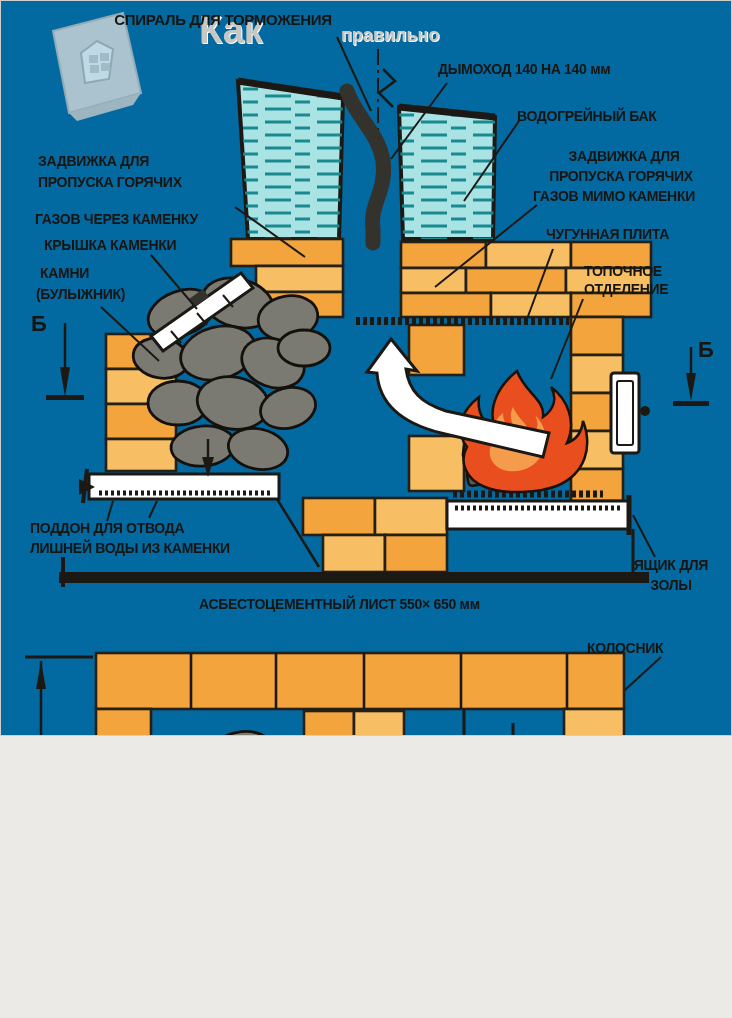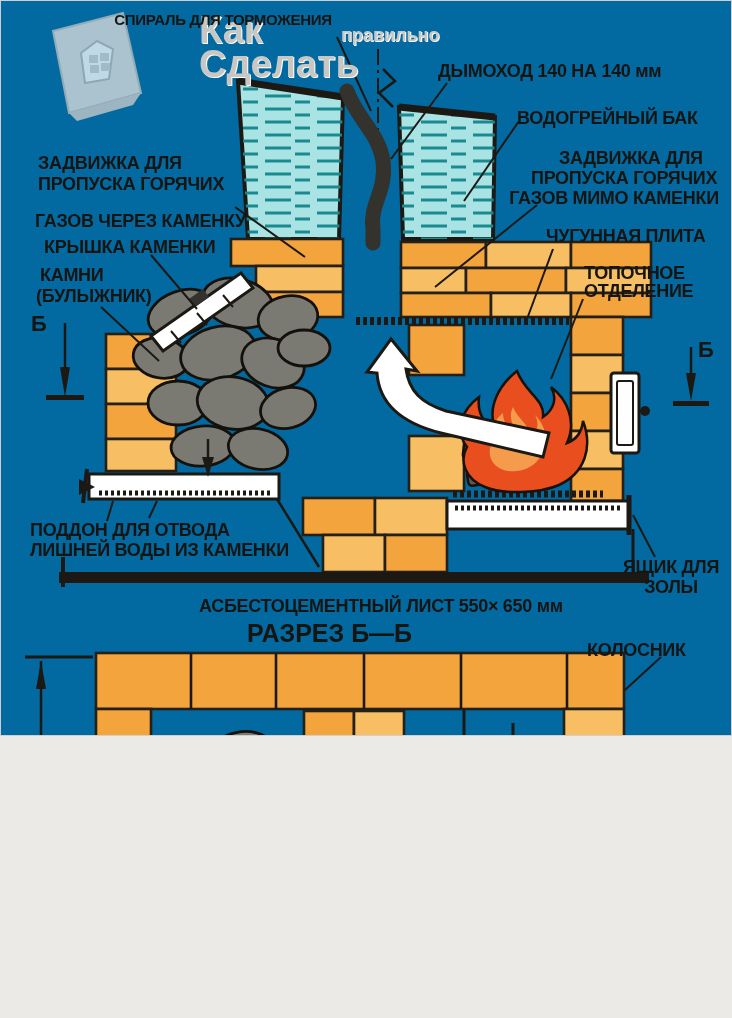--- a/index.html
+++ b/index.html
@@ -1,19 +1,19 @@
 <!DOCTYPE html>
 <html><head>
 <meta charset="utf-8">
 <style>
   html,body{margin:0;padding:0;background:#eceae6;font-family:"Liberation Sans",sans-serif;}
   #stage{position:relative;width:732px;height:736px;background:#0369a1;overflow:hidden;
          border:1px solid #cfcfcd;box-sizing:border-box;margin:0 auto;}
   svg{position:absolute;left:0;top:0;}
-  .lbl{position:absolute;color:#171511;font-weight:bold;font-size:18px;letter-spacing:-0.3px;
+  .lbl{position:absolute;color:#171511;font-weight:bold;font-size:14px;letter-spacing:-0.3px;
        white-space:nowrap;line-height:1;}
   .ctr{text-align:center;}
   .ttl{font-size:25px;letter-spacing:0;}
   .mark{font-size:22px;}
   .dim{font-size:19px;letter-spacing:0;}
   .wm{position:absolute;color:#c7c7c4;font-weight:bold;
       text-shadow:1px 1px 0 #ffffff;}
   
   .bk{fill:#F3A43D;stroke:#241f17;stroke-width:2.6;}
   .bl{fill:#F7BE63;stroke:#241f17;stroke-width:2.6;}
@@ -289,21 +289,20 @@
   </g>
   <g>
     <rect class="blk" x="666" y="796" width="34" height="5"></rect>
     <line x1="683" y1="872" x2="683" y2="832" class="ln" stroke-width="2.5"></line>
     <polygon class="blk" points="678,834 688,834 683,806"></polygon>
   </g>
 </svg>
 
 <div class="wm" style="left:198px;top:8px;font-size:38px;">Как</div>
 <div class="wm" style="left:340px;top:24px;font-size:18px;">правильно</div>
-<div class="wm" style="left:198px;top:42px;font-size:38px;">Сделать</div>
 
 <div class="lbl ctr" style="left:97px;top:11px;width:250px;font-size:15px;">СПИРАЛЬ ДЛЯ ТОРМОЖЕНИЯ</div>
 <div class="lbl" style="left:437px;top:61px;">ДЫМОХОД 140 НА 140 мм</div>
 <div class="lbl" style="left:516px;top:108px;">ВОДОГРЕЙНЫЙ БАК</div>
 <div class="lbl ctr" style="left:558px;top:148px;width:130px;">ЗАДВИЖКА ДЛЯ</div>
 <div class="lbl ctr" style="left:530px;top:168px;width:180px;">ПРОПУСКА ГОРЯЧИХ</div>
 <div class="lbl ctr" style="left:508px;top:188px;width:210px;">ГАЗОВ МИМО КАМЕНКИ</div>
 <div class="lbl" style="left:545px;top:226px;">ЧУГУННАЯ ПЛИТА</div>
 <div class="lbl" style="left:583px;top:263px;">ТОПОЧНОЕ</div>
 <div class="lbl" style="left:583px;top:281px;">ОТДЕЛЕНИЕ</div>
@@ -314,20 +313,19 @@
 <div class="lbl" style="left:39px;top:265px;">КАМНИ</div>
 <div class="lbl" style="left:35px;top:286px;">(БУЛЫЖНИК)</div>
 <div class="lbl mark" style="left:30px;top:312px;">Б</div>
 <div class="lbl mark" style="left:697px;top:338px;">Б</div>
 <div class="lbl" style="left:29px;top:520px;text-align:right;">ПОДДОН ДЛЯ ОТВОДА</div>
 <div class="lbl" style="left:29px;top:540px;">ЛИШНЕЙ ВОДЫ ИЗ КАМЕНКИ</div>
 <div class="lbl ctr" style="left:618px;top:557px;width:104px;">ЯЩИК ДЛЯ</div>
 <div class="lbl ctr" style="left:618px;top:577px;width:104px;">ЗОЛЫ</div>
 <div class="lbl" style="left:198px;top:596px;">АСБЕСТОЦЕМЕНТНЫЙ ЛИСТ 550× 650 мм</div>
 
-<div class="lbl ttl" style="left:246px;top:620px;">РАЗРЕЗ Б—Б</div>
 <div class="lbl" style="left:586px;top:640px;">КОЛОСНИК</div>
 <div class="lbl dim" style="left:-14px;top:810px;width:80px;text-align:center;transform:rotate(-90deg);">77 СМ</div>
 <div class="lbl mark" style="left:72px;top:842px;font-size:20px;">А</div>
 <div class="lbl mark" style="left:650px;top:852px;">А</div>
 <div class="lbl dim" style="left:316px;top:972px;">130 СМ</div>
 
 </div>
 
 </body></html>

